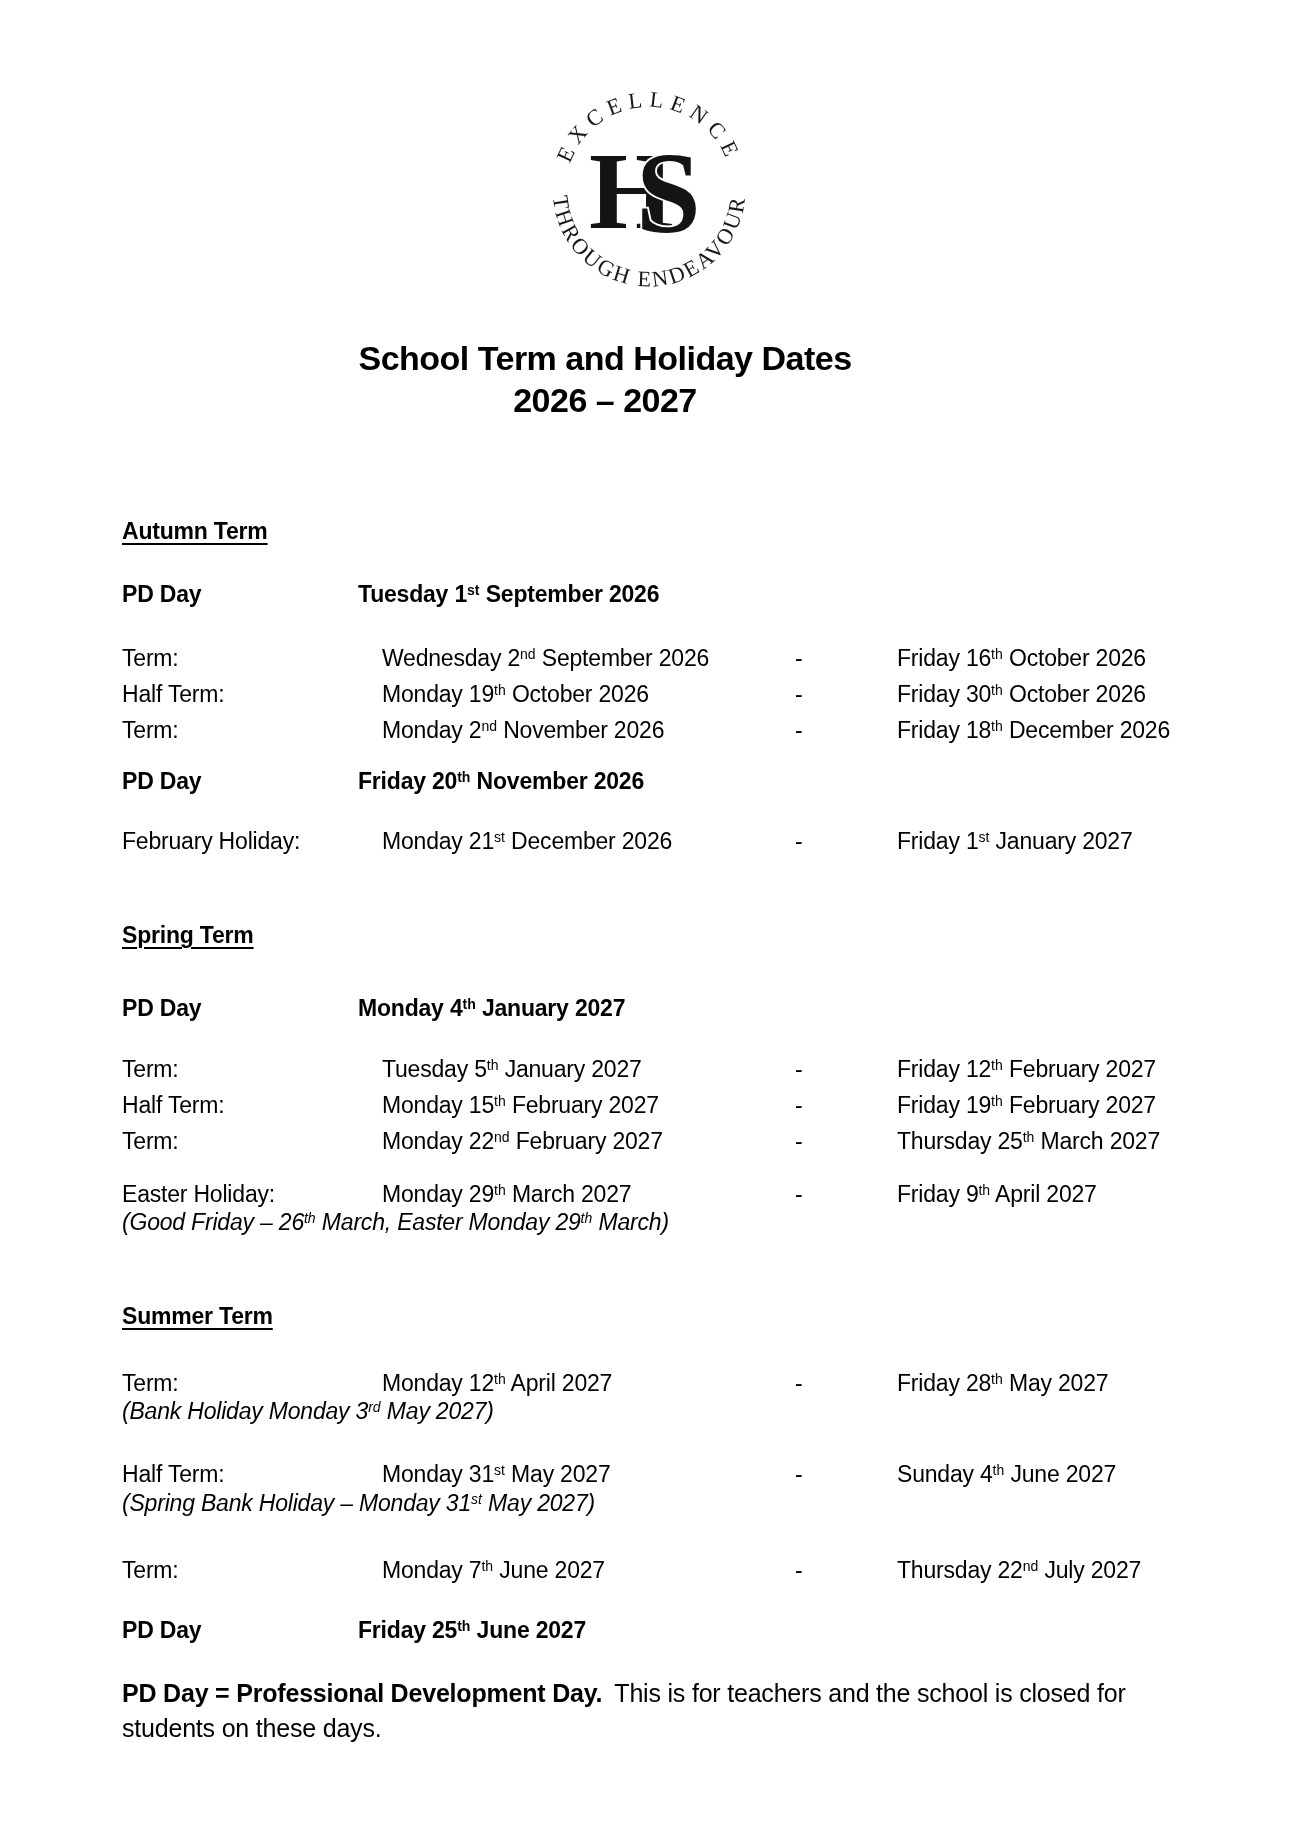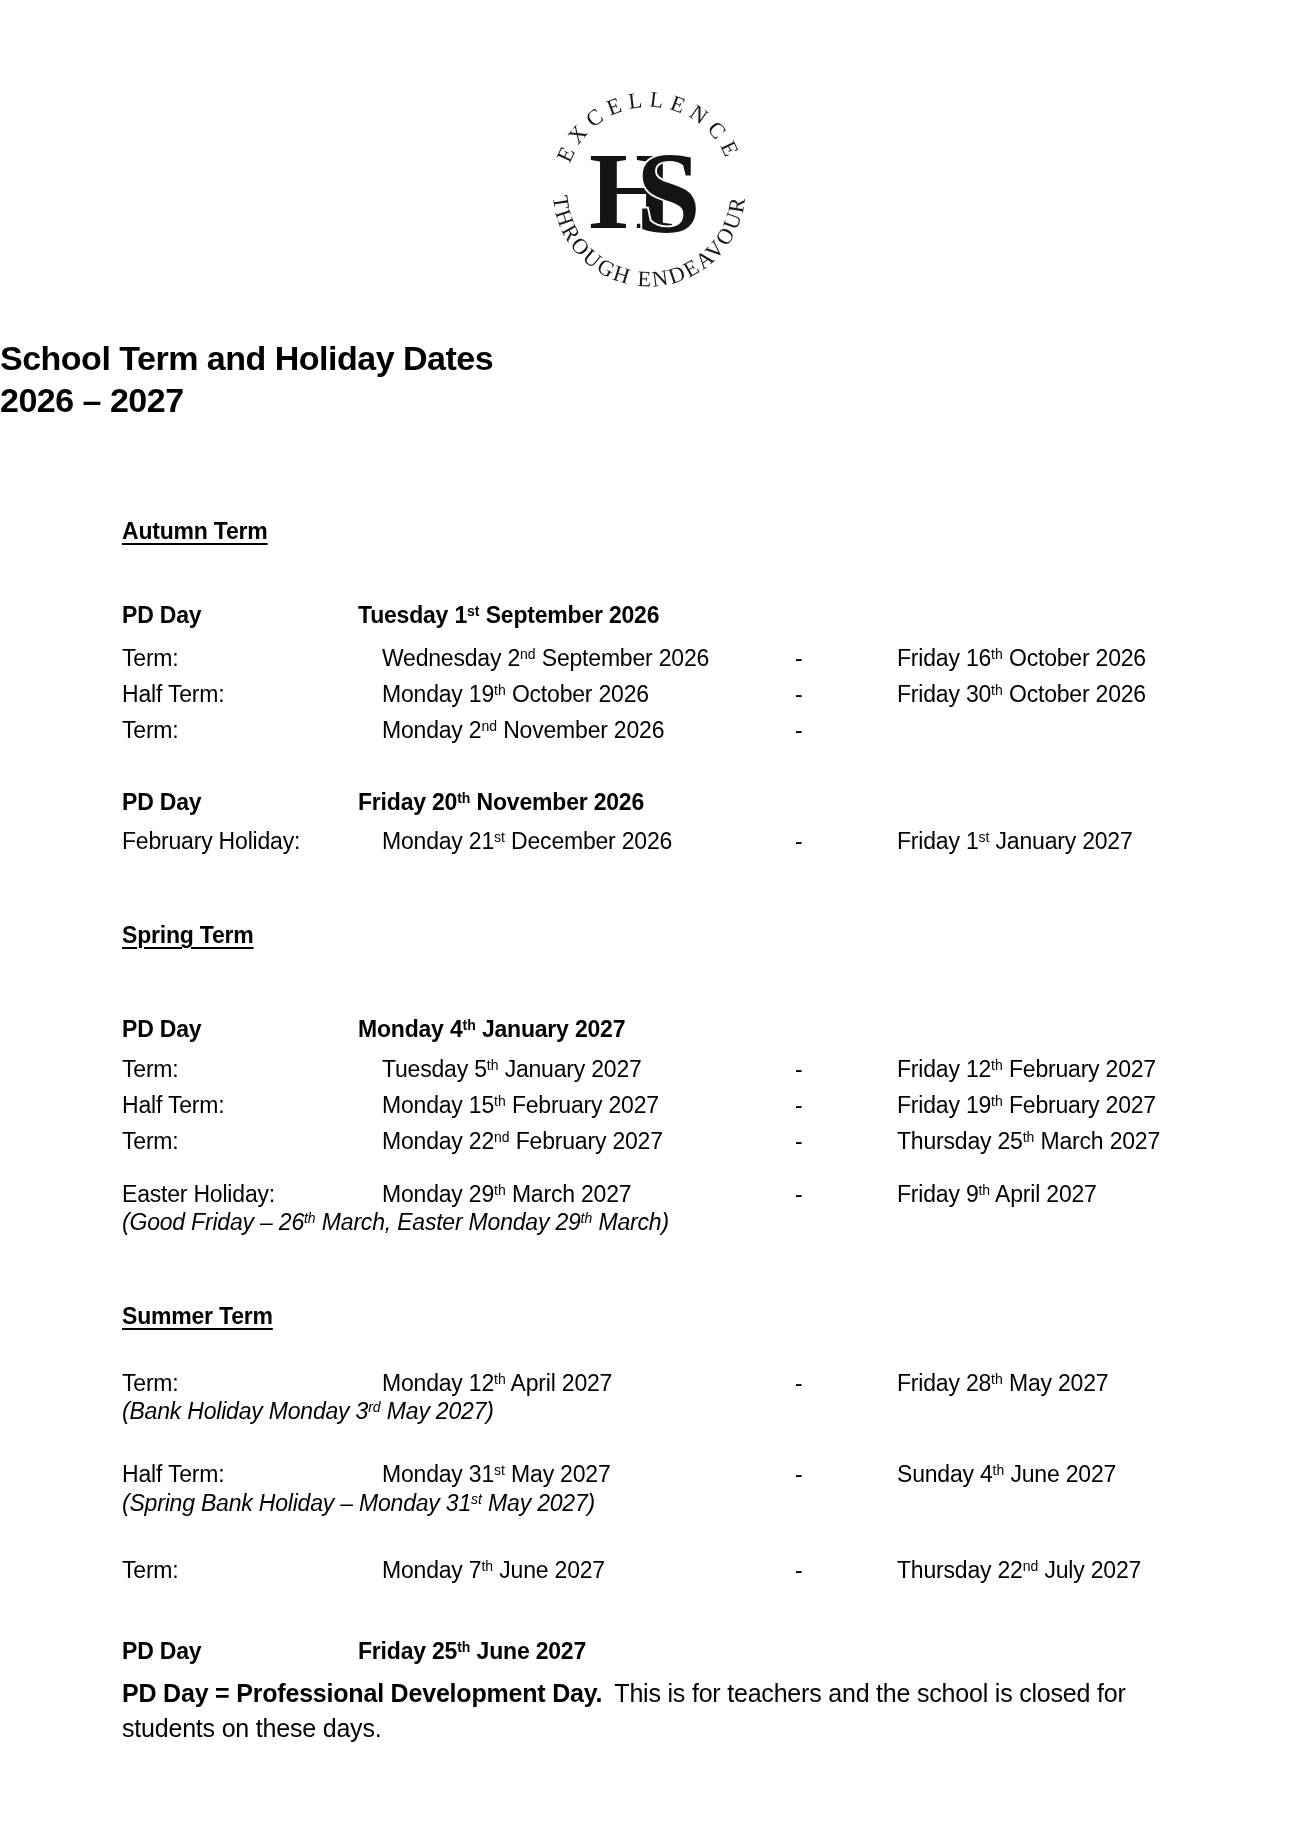--- a/index.html
+++ b/index.html
@@ -18,29 +18,29 @@
   
   .logo-wrap { position:absolute; top:86px; left:538px; width:222px; height:212px; }
   .logo-svg { width:222px; height:212px; }
   .ring { font-family:"Liberation Serif","DejaVu Serif",serif; font-size:24px; letter-spacing:7px; fill:#181818; text-anchor:middle; }
   .ring-bottom { letter-spacing:2.5px; }
   .mono { font-family:"Liberation Serif","DejaVu Serif",serif; font-weight:bold; fill:#141414; text-anchor:middle; }
   .mono-h { font-size:118px; }
   .mono-s { font-size:126px; stroke:#ffffff; stroke-width:4px; paint-order:stroke; }
 
   
-  .title-block { position:absolute; top:337px; left:0; width:1178px; text-align:left;
-                 font-weight:bold; font-size:34px; line-height:42px; letter-spacing:-0.5px; }
+  .title-block { position:absolute; top:337px; left:0; width:1178px; text-align:center;
+                 font-weight:bold; font-size:34px; line-height:42px; letter-spacing:-0.5px;padding-left:32px; }
 
   
   .section-heading { font-size:23px; font-weight:bold; text-decoration:underline;
                      text-decoration-thickness:2px; text-underline-offset:4px; line-height:30px; }
   .row, .pd-row { display:grid; font-size:23px; line-height:33px; width:1110px; }
   .row    { grid-template-columns:236px 389px 78px auto;gap:24px; }
-  .pd-row { grid-template-columns:236px auto; font-weight:bold;margin-top:21px; }
+  .pd-row { grid-template-columns:236px auto; font-weight:bold; }
   .cell { white-space:nowrap; }
   .ord { font-size:14px; vertical-align:baseline; position:relative; top:-7px; letter-spacing:0; }
   .note { font-size:23px; font-style:italic; line-height:30px; white-space:nowrap; }
 
   
   .footer { font-size:25px; line-height:35px; }
   .footer .b { font-weight:bold; }
   .gap { display:inline-block; width:12px; }
 </style>
 </head>
@@ -83,20 +83,21 @@
     <div class="row">
       <span class="cell label">Half Term:</span>
       <span class="cell"><span>Monday 19</span><sup class="ord">th</sup><span> October 2026</span></span>
       <span class="cell dash">-</span>
       <span class="cell"><span>Friday 30</span><sup class="ord">th</sup><span> October 2026</span></span>
     </div>
     <div class="row">
       <span class="cell label">Term:</span>
       <span class="cell"><span>Monday 2</span><sup class="ord">nd</sup><span> November 2026</span></span>
       <span class="cell dash">-</span>
+      <span class="cell"><span>Friday 18</span><sup class="ord">th</sup><span> December 2026</span></span>
     </div>
   </div>
 
   <div class="abs pd-row" style="top:765px">
     <span class="cell label">PD Day</span>
     <span class="cell"><span>Friday 20</span><sup class="ord">th</sup><span> November 2026</span></span>
   </div>
 
   <div class="abs row" style="top:825px">
     <span class="cell label">February Holiday:</span>

